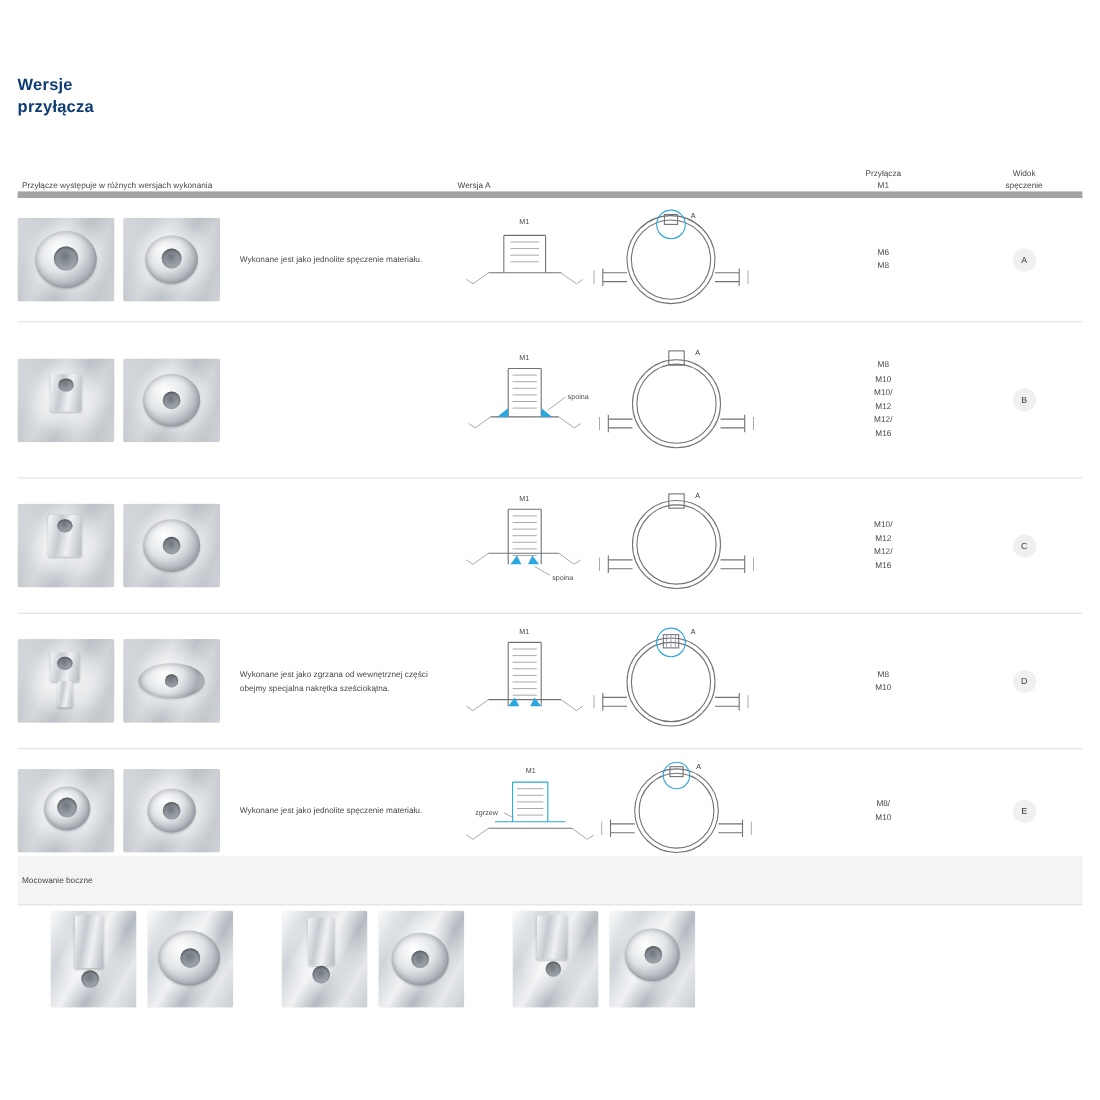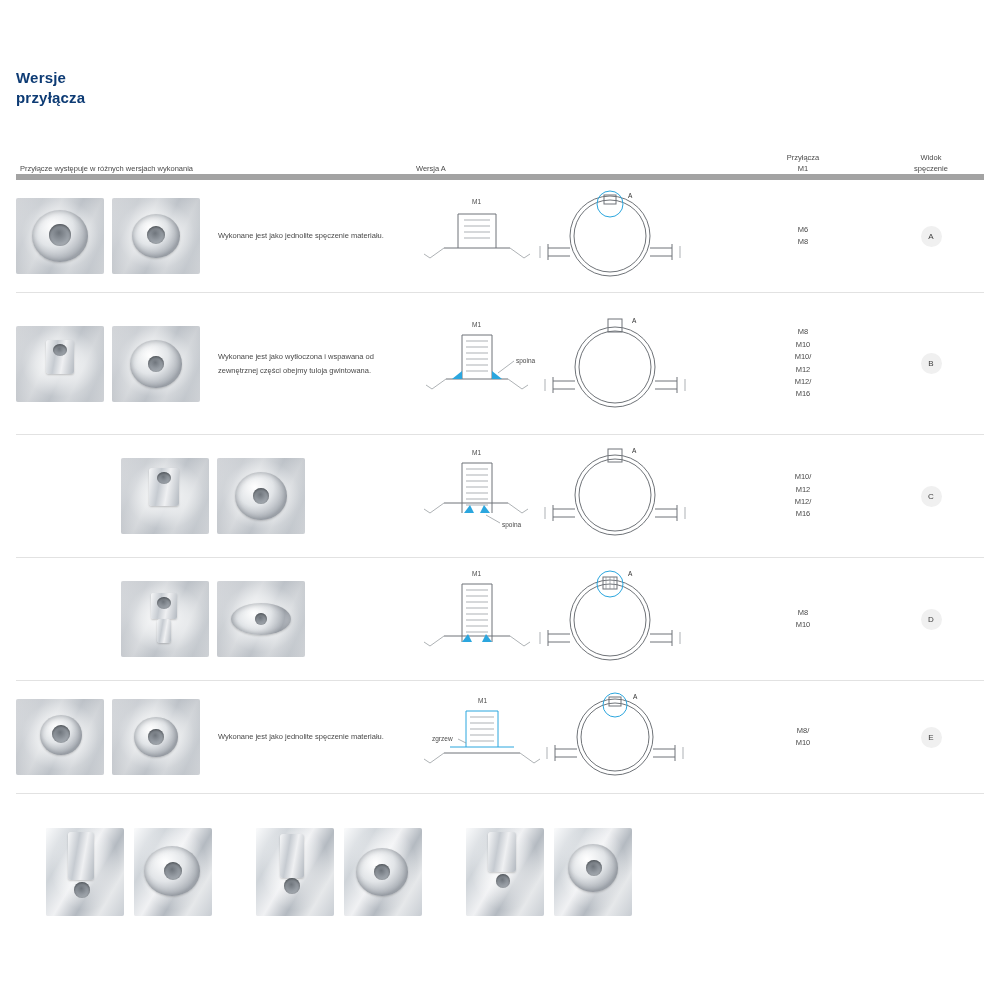--- a/index.html
+++ b/index.html
@@ -70,21 +70,20 @@
     align-items: center;
     border-bottom: 1px solid #e2e2e2;
     box-sizing: border-box;
     min-height: 120px;
   }
   .cell {
     box-sizing: border-box;
     padding: 6px 4px;
     display: flex;
     align-items: center;
-    justify-content: center;
   }
   .cell.center { justify-content: center; text-align: center; }
 
   .photos {
     display: flex;
     gap: 8px;
     width: 186px;
     flex: 0 0 186px;
   }
   .photo {
@@ -289,21 +288,20 @@
             <div class="metal"></div>
             <div class="shape boss" style="left:30px;top:14px;width:28px;height:34px;border-radius:3px;"></div>
             <div class="shape hole" style="left:37px;top:18px;width:14px;height:12px;"></div>
           </div>
           <div class="photo">
             <div class="metal"></div>
             <div class="shape ring" style="left:18px;top:14px;width:52px;height:48px;"></div>
             <div class="shape hole" style="left:36px;top:30px;width:16px;height:16px;"></div>
           </div>
         </div>
-        <div class="desc">Wykonane jest jako wytłoczona i wspawana od zewnętrznej części obejmy tuloja gwintowana.</div>
       </div>
       <div class="cell drawing">
         <svg width="300" height="110" viewBox="0 0 300 110">
           <text class="sv-txt" x="52" y="18">M1</text>
           <path class="sv-line" d="M42 26 L42 70 M72 26 L72 70 M42 26 L72 26"></path>
           <path class="sv-thin" d="M46 32 L68 32 M46 38 L68 38 M46 44 L68 44 M46 50 L68 50 M46 56 L68 56 M46 62 L68 62"></path>
           <path class="sv-line" d="M26 70 L88 70"></path>
           <path class="sv-blue-f" d="M32 70 L42 70 L42 62 Z"></path>
           <path class="sv-blue-f" d="M82 70 L72 70 L72 62 Z"></path>
           <path class="sv-thin" d="M26 70 L12 80 M88 70 L102 80"></path>
@@ -389,20 +387,21 @@
             <div class="shape boss" style="left:30px;top:12px;width:26px;height:26px;border-radius:2px;"></div>
             <div class="shape hole" style="left:36px;top:16px;width:14px;height:12px;"></div>
             <div class="shape boss" style="left:36px;top:38px;width:14px;height:24px;"></div>
           </div>
           <div class="photo">
             <div class="metal"></div>
             <div class="shape ring" style="left:14px;top:22px;width:60px;height:32px;"></div>
             <div class="shape hole" style="left:38px;top:32px;width:12px;height:12px;"></div>
           </div>
         </div>
+        <div class="desc">Wykonane jest jako zgrzana od wewnętrznej części obejmy specjalna nakrętka sześciokątna.</div>
       </div>
       <div class="cell drawing">
         <svg width="300" height="110" viewBox="0 0 300 110">
           <text class="sv-txt" x="52" y="12">M1</text>
           <path class="sv-line" d="M42 20 L42 78 M72 20 L72 78 M42 20 L72 20"></path>
           <path class="sv-thin" d="M46 26 L68 26 M46 32 L68 32 M46 38 L68 38 M46 44 L68 44 M46 50 L68 50 M46 56 L68 56 M46 62 L68 62 M46 68 L68 68"></path>
           <path class="sv-line" d="M24 72 L90 72"></path>
           <path class="sv-blue-f" d="M42 78 L52 78 L48 70 Z"></path>
           <path class="sv-blue-f" d="M72 78 L62 78 L66 70 Z"></path>
           <path class="sv-thin" d="M24 72 L10 82 M90 72 L104 82"></path>
@@ -470,20 +469,23 @@
         <div class="m1list" style="white-space:pre-line;">M8/
 M10</div>
       </div>
       <div class="cell col-ver center">
         <div class="badge">E</div>
       </div>
     </div>
 
   </div>
 
+  <div class="subsection">
+    <div class="label">Mocowanie boczne</div>
+  </div>
 
   <div class="gallery">
     <div class="gpair" style="margin-left:30px;">
       <div class="gphoto">
         <div class="metal"></div>
         <div class="shape boss" style="position:absolute;left:22px;top:4px;width:26px;height:48px;z-index:3;"></div>
         <div class="shape hole" style="position:absolute;left:28px;top:54px;width:16px;height:16px;z-index:3;"></div>
       </div>
       <div class="gphoto">
         <div class="metal"></div>

